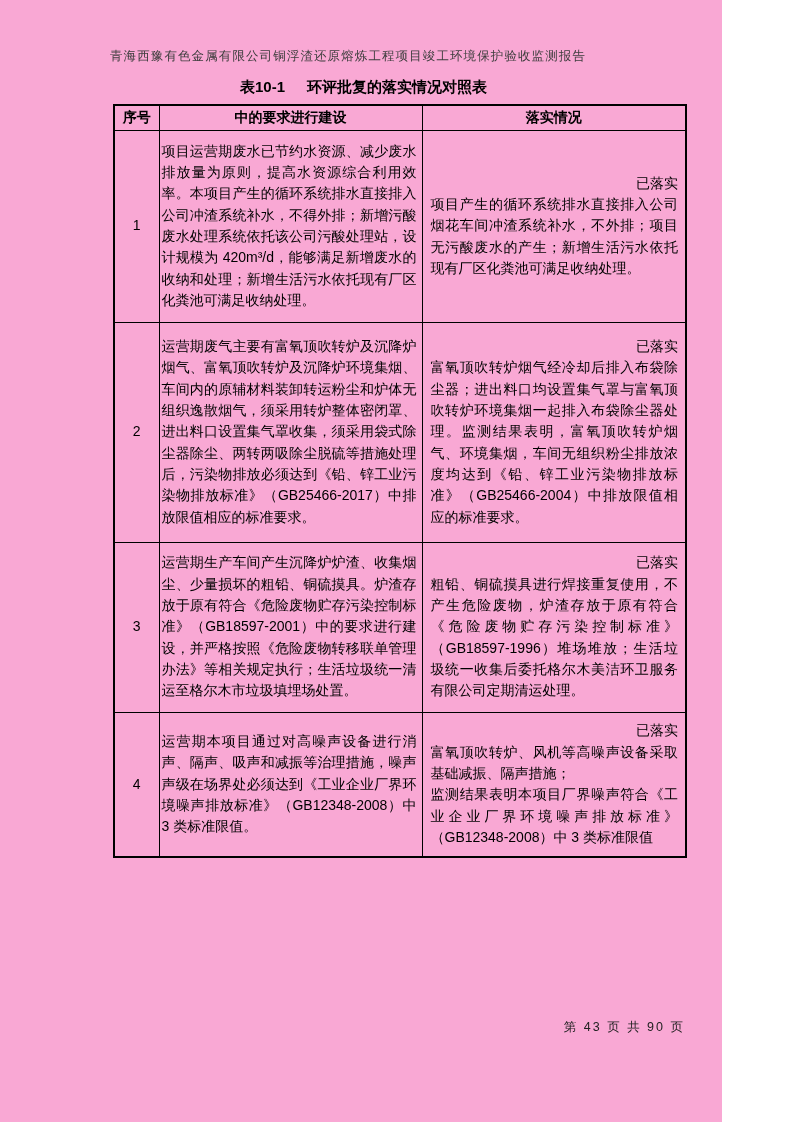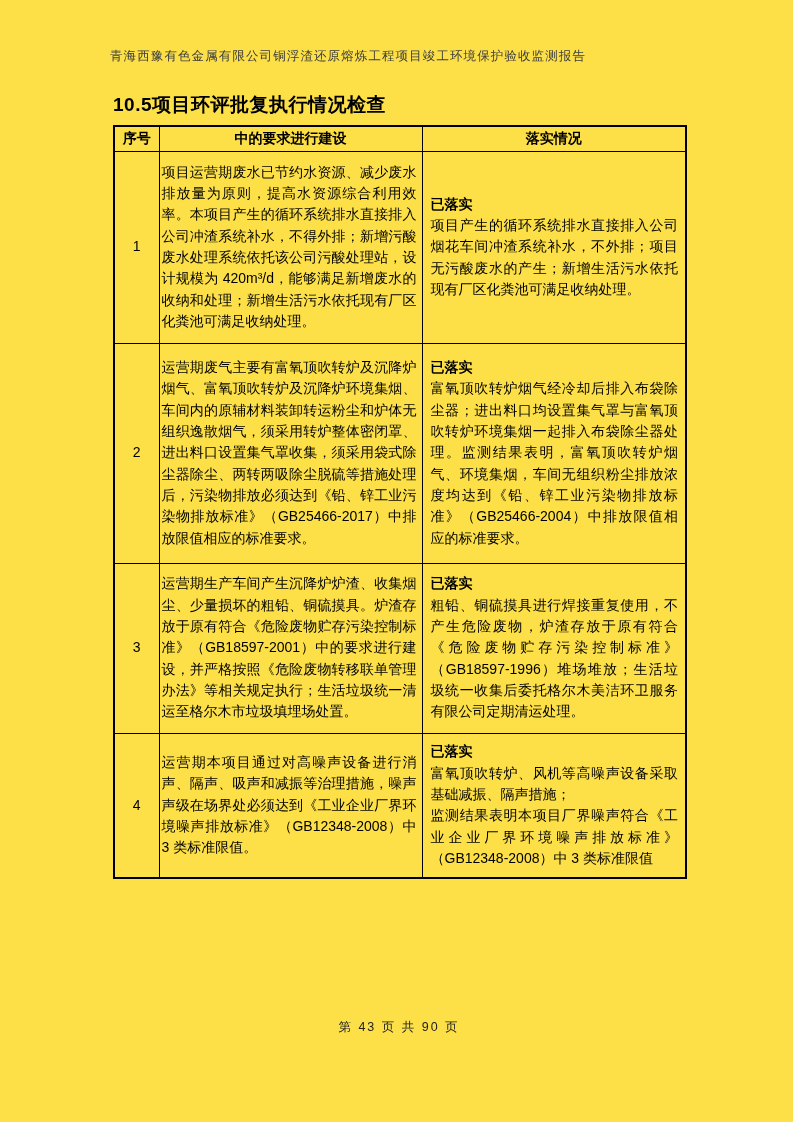--- a/index.html
+++ b/index.html
@@ -1,20 +1,20 @@
 <!DOCTYPE html>
 <html><head>
 <meta charset="utf-8">
 <style>
   html, body { margin: 0; padding: 0; background: #ffffff; }
   .page {
     position: relative;
-    width: 793px;
+    width: 722px;
     height: 1122px;
-    background: #fde047;
+    background: #f9a8d4;
     font-family: "Liberation Sans", "DejaVu Sans", sans-serif;
     color: #000000;
     box-sizing: border-box;
     padding: 48px 108px 0 113px;
     overflow: hidden;
   }
   .doc-header {
     font-size: 12.5px;
     letter-spacing: 1.1px;
     color: #3d3d3d;
@@ -62,45 +62,47 @@
   td.c-req {
     padding: 2px 5px 2px 2px;
     text-align: justify;
     text-justify: inter-ideograph;
   }
   td.c-impl {
     padding: 2px 7px 2px 8px;
     text-align: justify;
     text-justify: inter-ideograph;
   }
-  td.c-impl .status { font-weight: bold; text-align: left; }
+  td.c-impl .status { font-weight: normal; text-align: right; }
   tbody tr:nth-child(1) { height: 192px; }
   tbody tr:nth-child(2) { height: 220px; }
   tbody tr:nth-child(3) { height: 170px; }
   tbody tr:nth-child(4) { height: 145px; }
   .doc-footer {
     position: absolute;
     top: 1019px;
     left: 113px;
     width: 572px;
-    text-align: center;
+    text-align: right;
     font-size: 12.5px;
     letter-spacing: 2px;
     color: #222222;
   }
 </style>
 </head>
 <body>
 
 <div class="page">
 
   <div class="doc-header">青海西豫有色金属有限公司铜浮渣还原熔炼工程项目竣工环境保护验收监测报告</div>
 
-  <h2 class="section-title">10.5项目环评批复执行情况检查</h2>
 
+  <div class="table-caption">
+    <span class="cap-label">表10-1</span><span>环评批复的落实情况对照表</span>
+  </div>
 
   <table class="compliance">
     <colgroup>
       <col style="width:45px">
       <col style="width:263px">
       <col style="width:264px">
     </colgroup>
     <thead>
       <tr>
         <th>序号</th>

